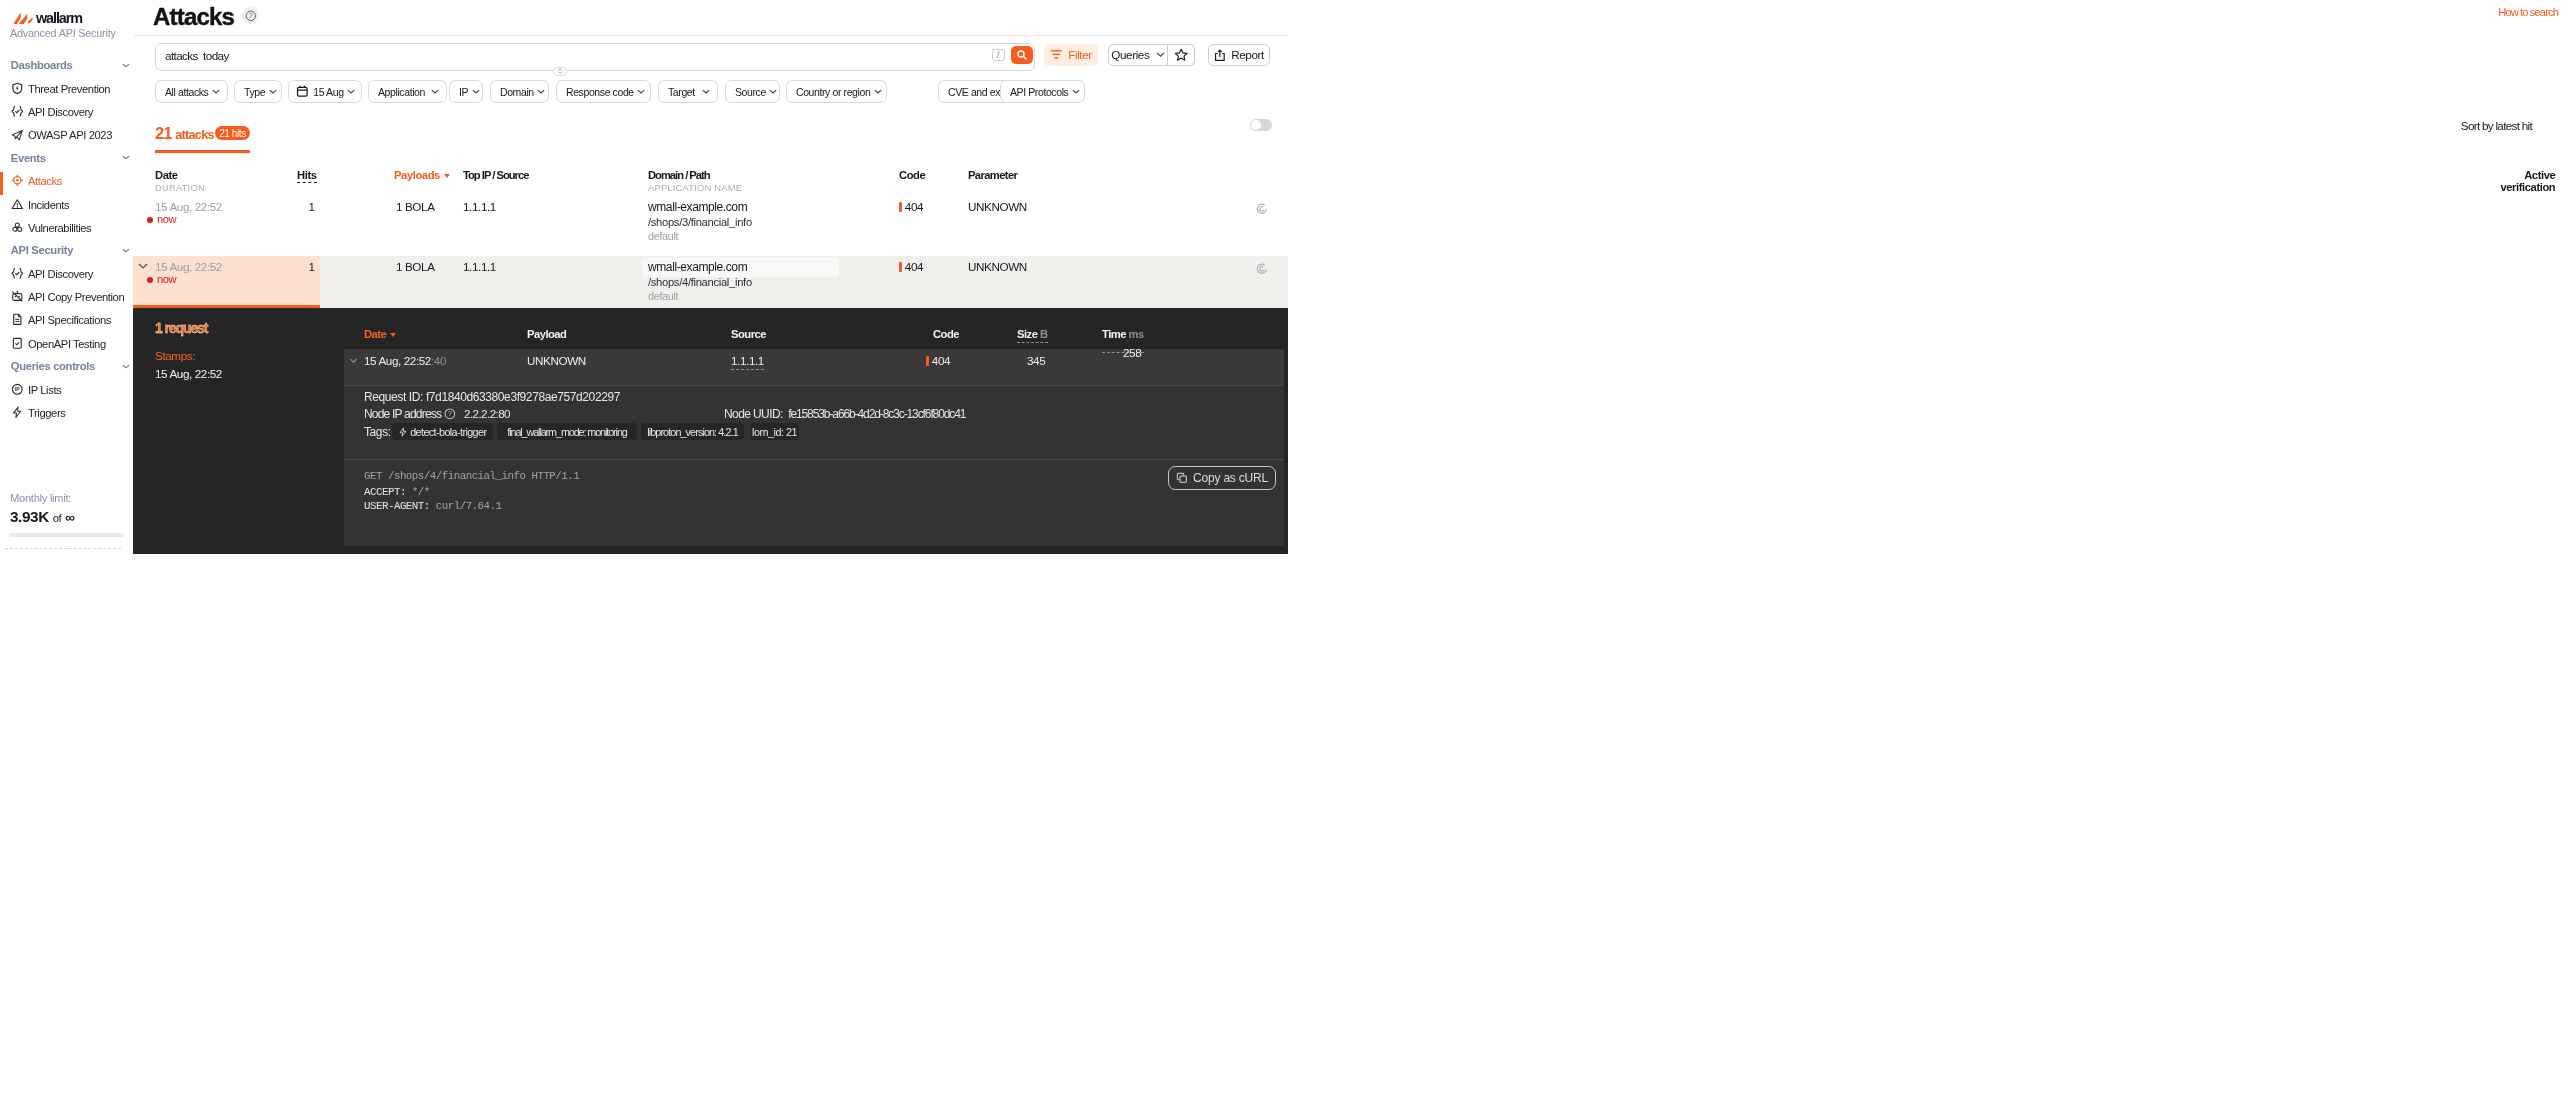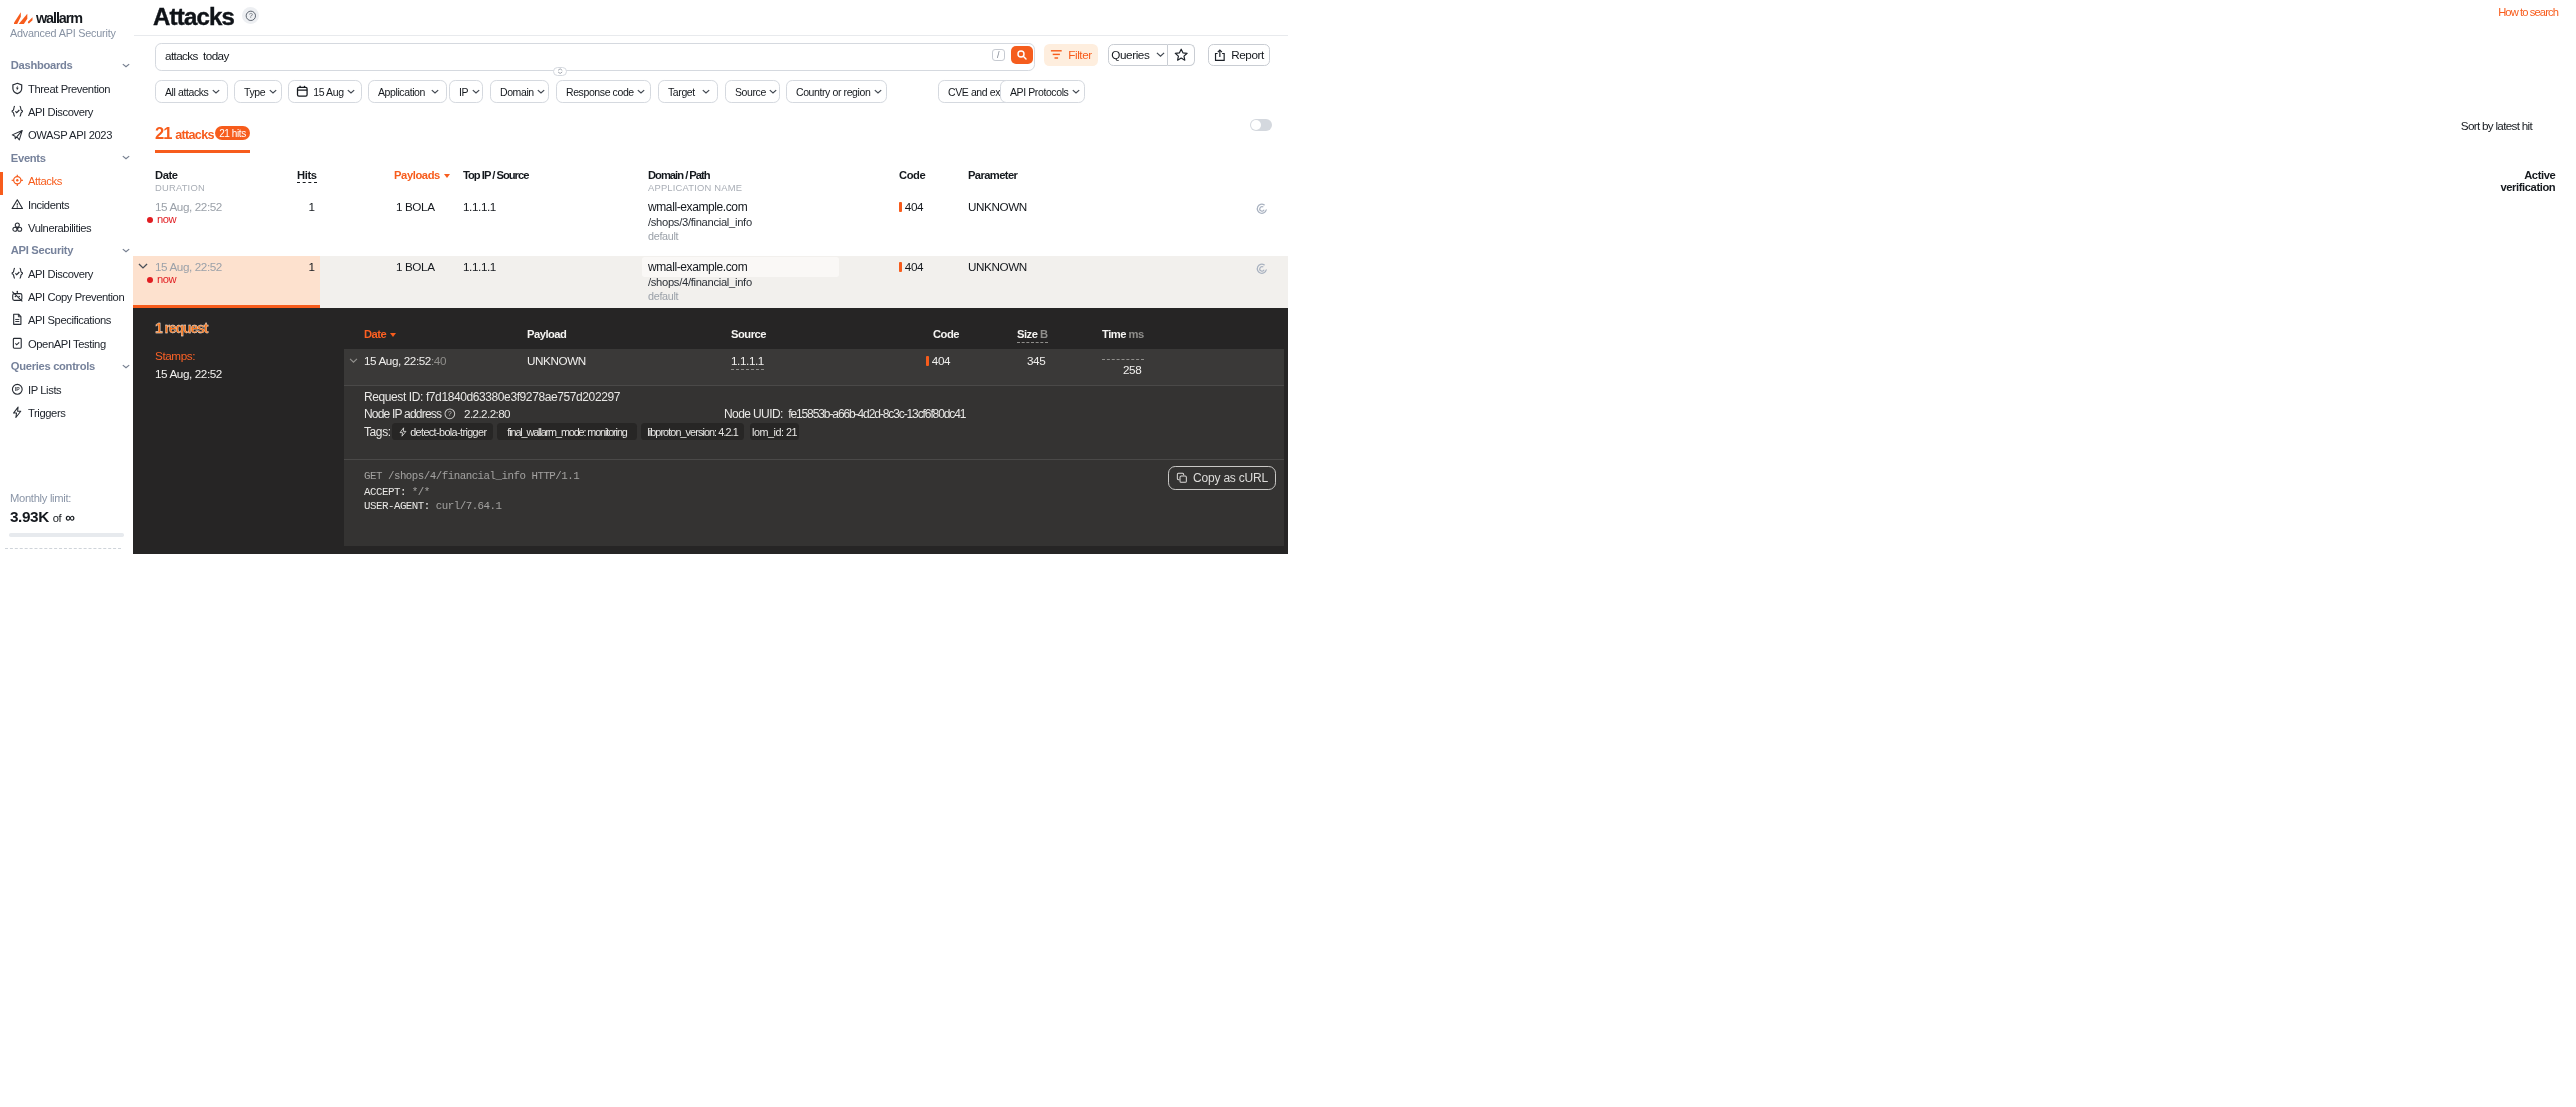--- a/index.html
+++ b/index.html
@@ -325,31 +325,31 @@
   <div id="stripe"></div>
   <div id="ddetails"></div>
   <div class="dline" style="top:77px"></div>
   <div class="dline" style="top:151px"></div>
 
   <div class="dh" style="left:231px;top:20px;color:#fd6022">Date <span class="tri" style="margin-left:0.9px"></span></div>
   <div class="dh" style="left:394px;top:20px">Payload</div>
   <div class="dh" style="left:598px;top:20px">Source</div>
   <div class="dh" style="left:800px;top:20px">Code</div>
   <div class="dh" style="left:884px;top:20px;border-bottom:1.3px dashed #8f8e8b;padding-bottom:1.8px">Size <span class="dgray">B</span></div>
-  <div class="dh" style="left:969px;top:20px;border-bottom:1.3px dashed #8f8e8b;padding-bottom:19px">Time <span class="dgray">ms</span></div>
+  <div class="dh" style="left:969px;top:20px;border-bottom:1.3px dashed #8f8e8b;padding-bottom:12px">Time <span class="dgray">ms</span></div>
 
   <svg class="abs" style="left:216px;top:50px" width="9" height="5.4" viewBox="0 0 11 7">
       <path d="M1 1 L5.5 5.4 L10 1" fill="none" stroke="#93928f" stroke-width="1.4"></path>
     </svg>
   <div class="dt" style="left:231px;top:46px">15 Aug, 22:52<span class="dgray">:40</span></div>
   <div class="dt" style="left:394px;top:46px">UNKNOWN</div>
   <div class="dt" style="left:598px;top:46px;border-bottom:0.9px dashed #8f8e8b;padding-bottom:1.8px">1.1.1.1</div>
   <div class="dt" style="left:793px;top:46px"><span class="codebar" style="margin-right:2.7px"></span>404</div>
   <div class="dt" style="left:894px;top:46px">345</div>
-  <div class="dt" style="left:990px;top:55px">258</div>
+  <div class="dt" style="left:990px;top:38px">258</div>
 
   <div class="dt" style="left:231px;top:82px;font-size:12px;letter-spacing:-0.4px;color:#e9e8e6">Request ID: f7d1840d63380e3f9278ae757d202297</div>
   <div class="dt" style="left:231px;top:99px;font-size:12px;letter-spacing:-0.8px;color:#e9e8e6">Node IP address</div>
   <svg class="abs" style="left:311px;top:100px" width="11.7" height="11.7" viewBox="0 0 14 14">
       <circle cx="7" cy="7" r="5.8" fill="none" stroke="#c9c8c6" stroke-width="1.2"></circle>
       <text x="7" y="10" font-size="8" text-anchor="middle" fill="#c9c8c6" font-family="Liberation Sans">?</text>
     </svg>
   <div class="dt" style="left:331px;top:99px;font-size:11.7px;letter-spacing:-0.6px;color:#e9e8e6">2.2.2.2:80</div>
   <div class="dt" style="left:591px;top:99px;font-size:12px;letter-spacing:-0.6px;color:#e9e8e6">Node UUID: &nbsp;<span style="letter-spacing:-1.1px">fe15853b-a66b-4d2d-8c3c-13cf6f80dc41</span></div>
   <div class="dt" style="left:231px;top:117px;font-size:12px;letter-spacing:-0.4px;color:#e9e8e6">Tags:</div>

